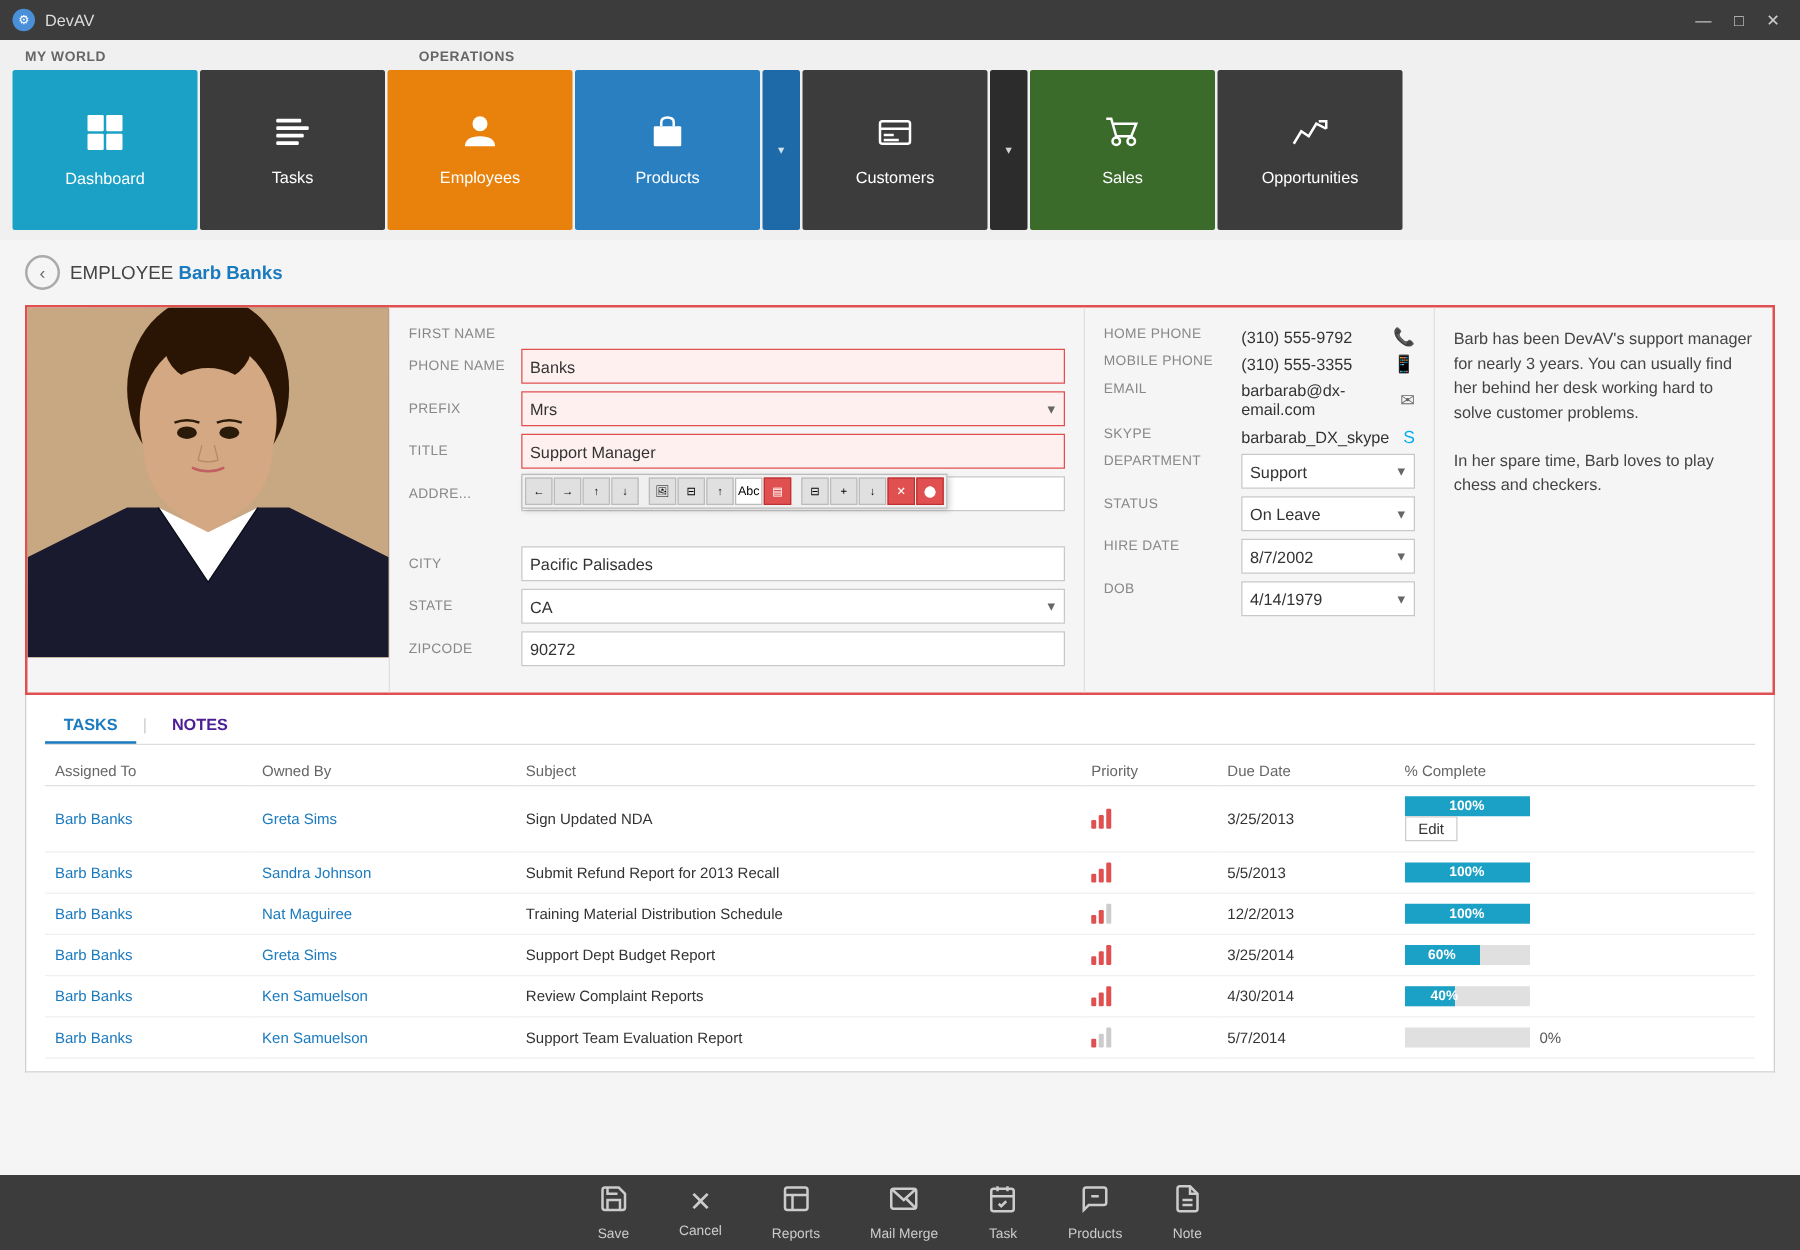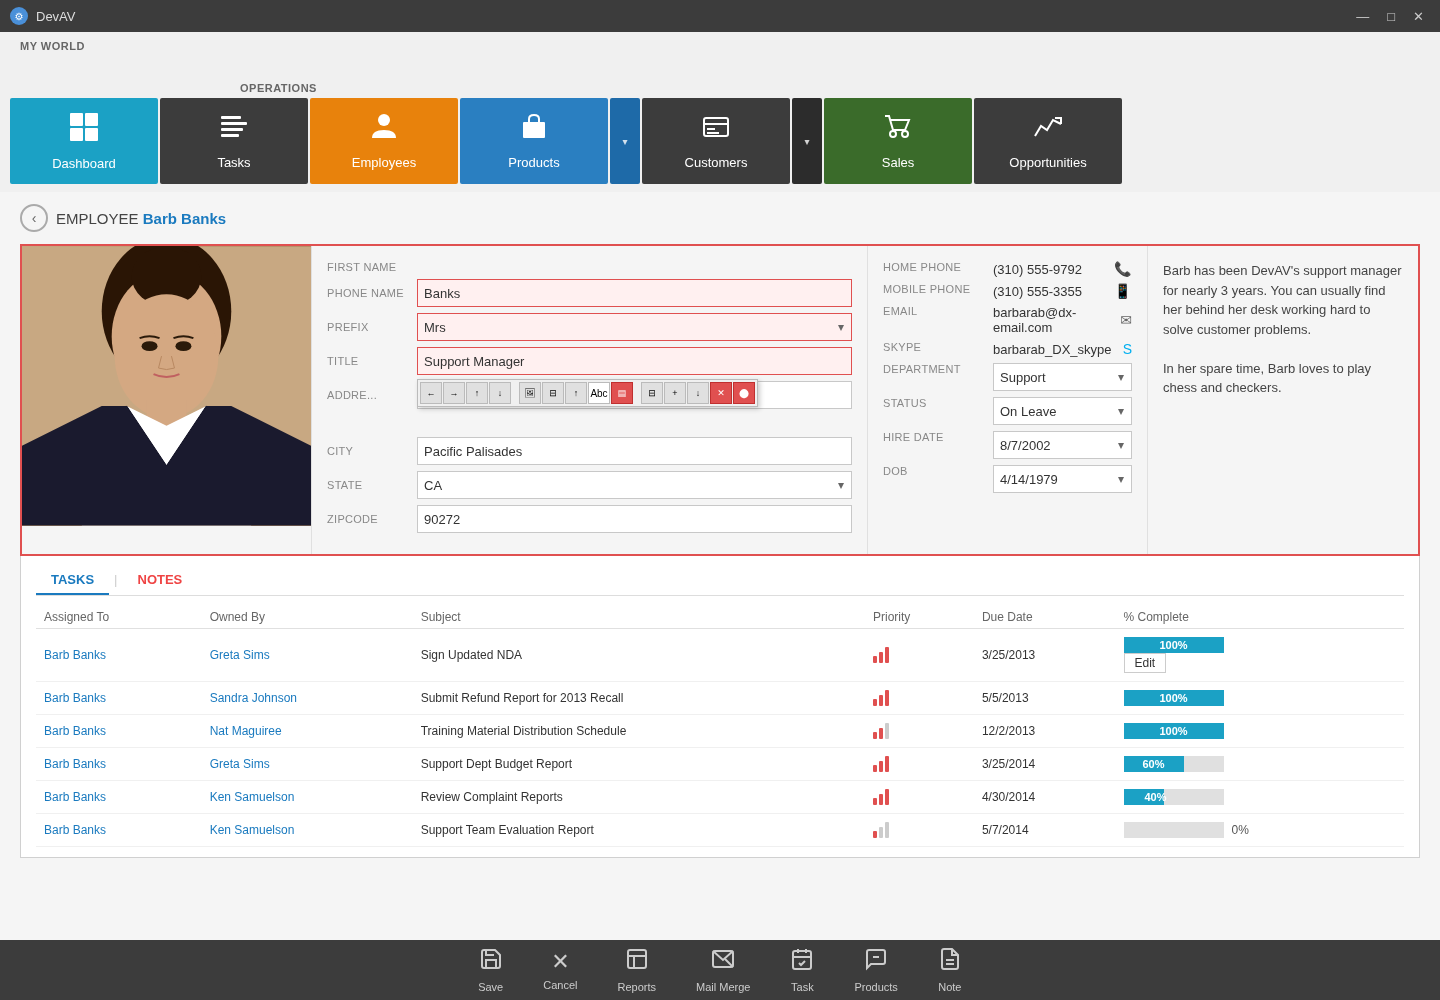--- a/index.html
+++ b/index.html
@@ -26,21 +26,20 @@
       background: #f0f0f0;
       height: 160px;
       display: flex;
       flex-direction: column;
       padding: 0;
     }
     .nav-labels {
       display: flex;
       padding: 8px 20px 4px;
       gap: 30px;
-      flex-direction: column;
     }
     .nav-label { font-size: 11px; font-weight: 600; color: #666; letter-spacing: 0.5px; }
     .nav-tiles {
       display: flex;
       flex: 1;
       gap: 2px;
       padding: 0 10px 8px;
     }
     .nav-tile {
       display: flex;
@@ -262,21 +261,21 @@
     .tasks-tabs {
       display: flex;
       gap: 0;
       margin-bottom: 10px;
       border-bottom: 1px solid #ddd;
     }
     .tasks-tab {
       padding: 6px 15px;
       font-size: 13px;
       font-weight: 600;
-      color: #ef4444;
+      color: #4c1d95;
       cursor: pointer;
       border-bottom: 2px solid transparent;
     }
     .tasks-tab.active { color: #1a7abf; border-bottom-color: #1a7abf; }
     .tab-divider { padding: 6px 5px; color: #ccc; }
 
     
     .tasks-table { width: 100%; border-collapse: collapse; }
     .tasks-table th {
       text-align: left;

